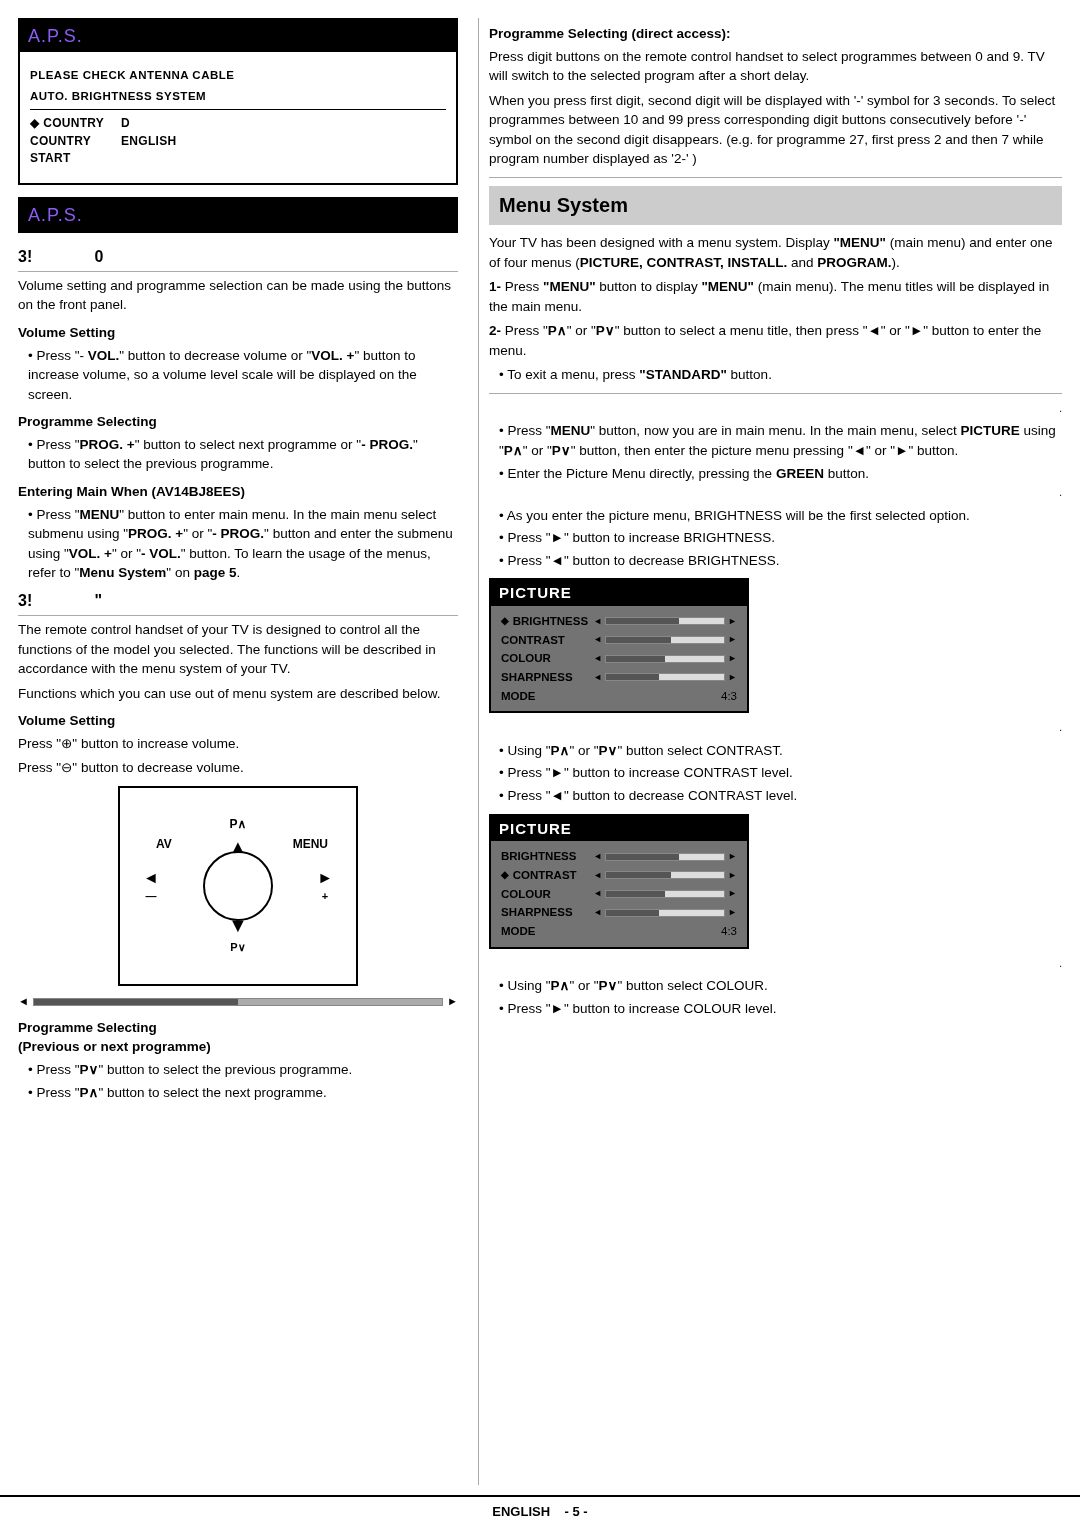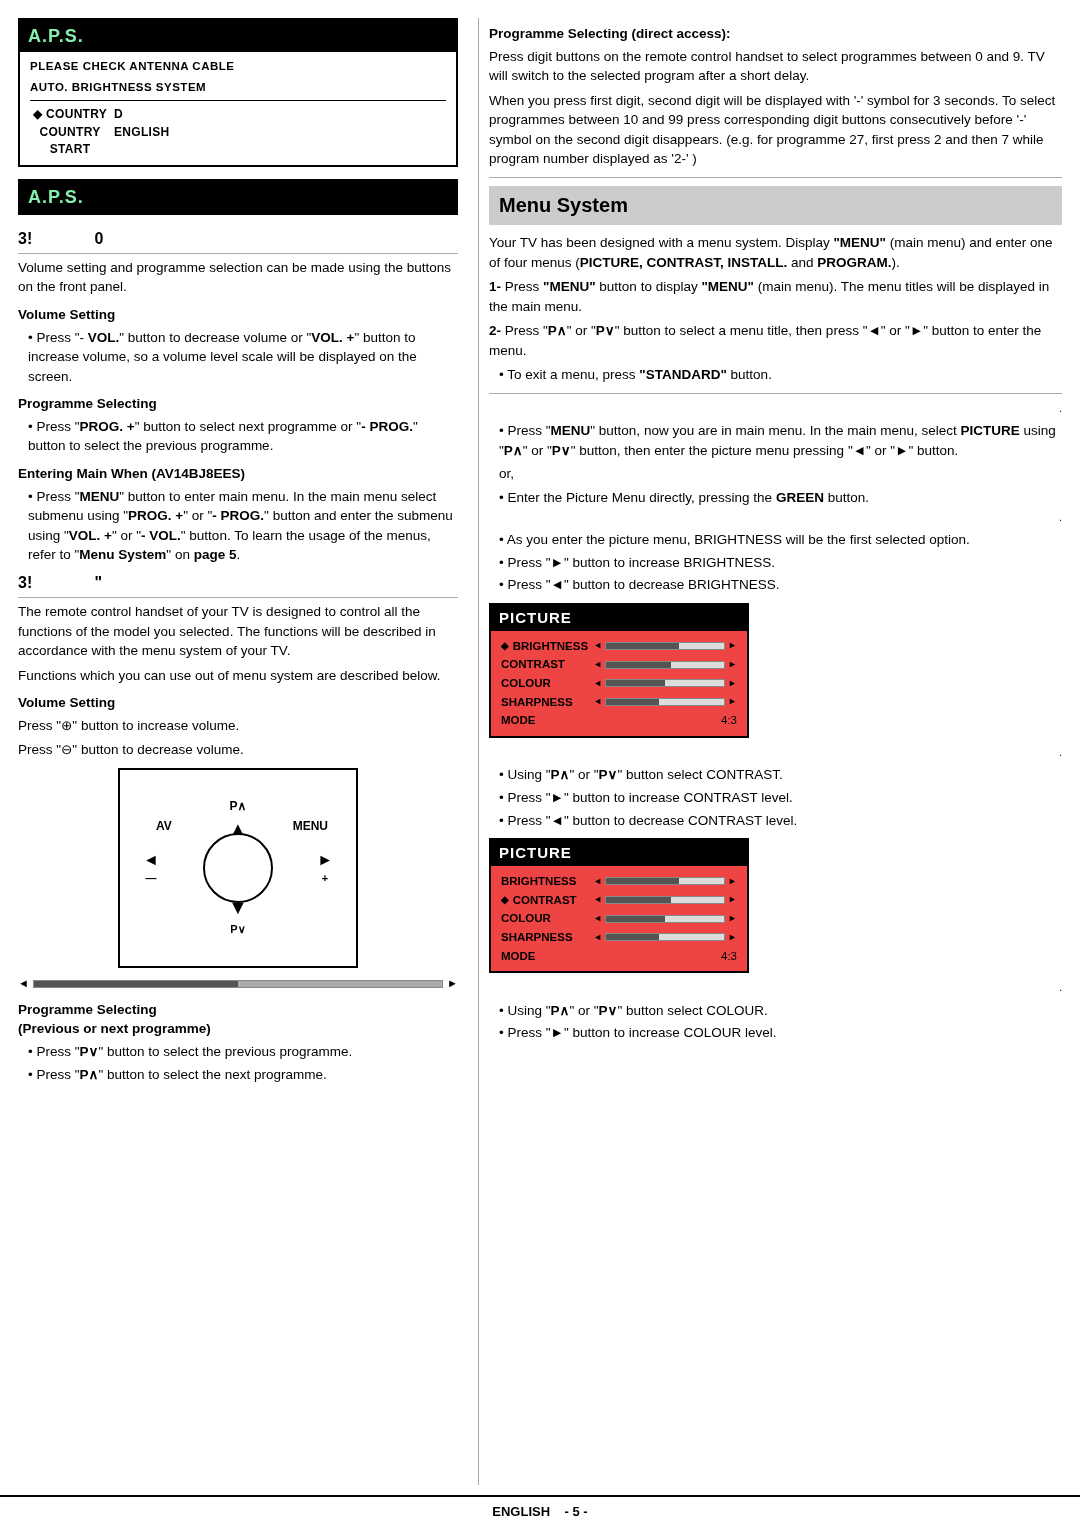--- a/index.html
+++ b/index.html
@@ -44,43 +44,42 @@
     }
 
     
     .aps-outer {
       border: 2px solid #000;
       margin-bottom: 12px;
       background: #fff;
     }
     .aps-title-bar {
       background: #000;
-      color: #86efac;
+      color: #8b5cf6;
       font-size: 18px;
-      font-weight: bold;
+      font-weight: normal;
       padding: 3px 8px;
       letter-spacing: 1px;
     }
     .aps-inner {
-      padding: 6px 10px;
+      padding: 15px 10px;
       font-size: 12px;
     }
     .aps-inner .header-line {
       font-weight: bold;
       font-size: 11.5px;
       letter-spacing: 0.5px;
       margin-bottom: 4px;
     }
     .aps-row {
       display: flex;
-      gap: 4px;
+      gap: 11px;
       font-size: 12px;
       font-weight: bold;
       letter-spacing: 0.3px;
-      text-align: center;
     }
     .aps-row .label { width: 80px; }
     .aps-row .value { }
     .aps-divider {
       border: none;
       border-top: 1px solid #000;
       margin: 5px 0;
     }
 
     
@@ -281,21 +280,21 @@
       background: #000;
       color: #fff;
       font-size: 15px;
       font-weight: bold;
       padding: 2px 8px;
       letter-spacing: 1px;
     }
     .picture-inner {
       padding: 5px 10px;
       font-size: 11.5px;
-      background: #ef4444;
+      background: #737373;
     }
     .picture-row {
       display: flex;
       justify-content: space-between;
       align-items: center;
       margin: 2px 0;
       font-size: 11.5px;
     }
     .picture-row-label {
       font-weight: bold;
@@ -479,21 +478,20 @@
         To exit a menu, press <strong>"STANDARD"</strong> button.
       </div>
 
       <hr class="col-divider">
 
       <p class="body-text" style="text-align:right; font-size:10px;">.</p>
 
       <div class="bullet-item">
         Press "<strong>MENU</strong>" button, now you are in main menu. In the main menu, select <strong>PICTURE</strong> using "<strong>P∧</strong>" or "<strong>P∨</strong>" button, then enter the picture menu pressing "◄" or "►" button.
       </div>
-      <p class="body-text" style="margin-left:10px;">or,</p>
       <div class="bullet-item">
         Enter the Picture Menu directly, pressing the <strong>GREEN</strong> button.
       </div>
 
       <p class="body-text" style="text-align:right; font-size:10px;">.</p>
 
       <div class="bullet-item">As you enter the picture menu, BRIGHTNESS will be the first selected option.</div>
       <div class="bullet-item">Press "►" button to increase BRIGHTNESS.</div>
       <div class="bullet-item">Press "◄" button  to decrease BRIGHTNESS.</div>
 

